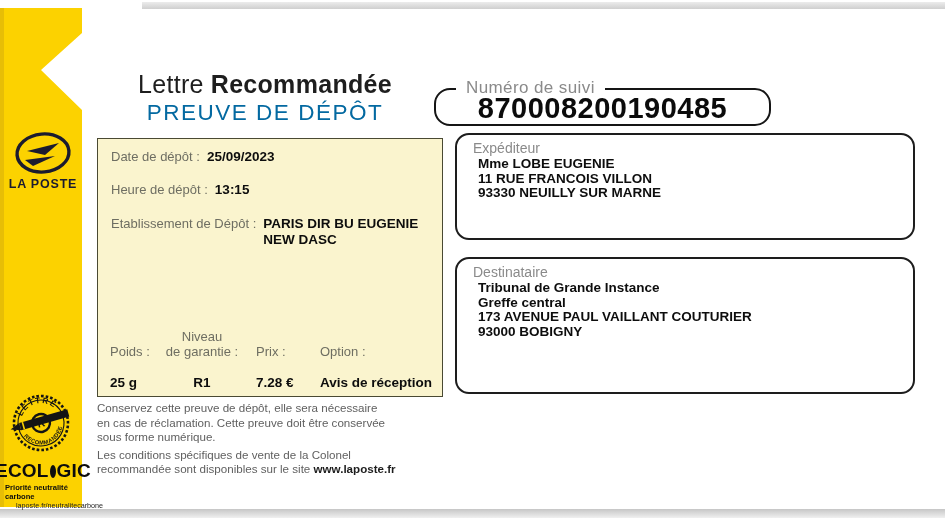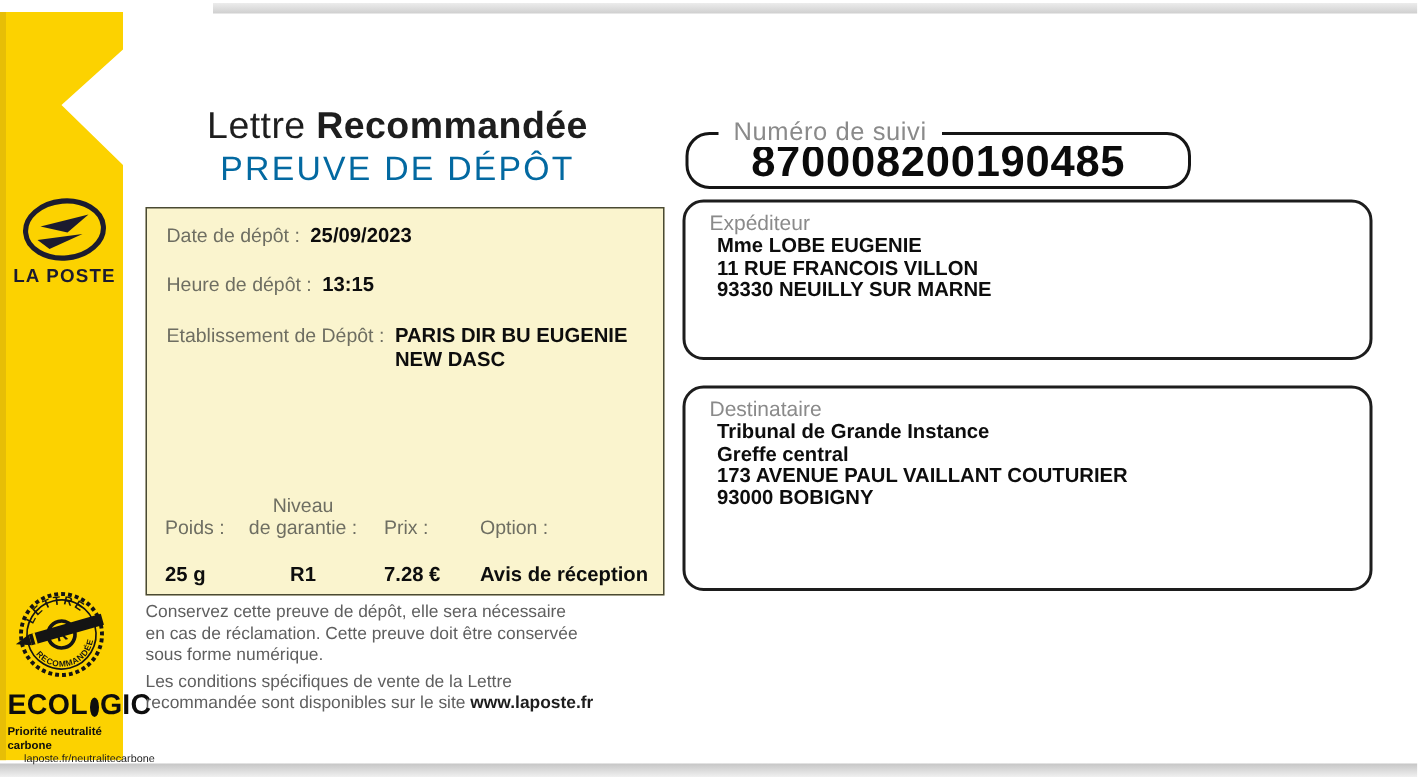--- a/index.html
+++ b/index.html
@@ -20,36 +20,36 @@
     background:#FCD200; border-left:4px solid #E7BE06;
     clip-path:polygon(0 0,100% 0,100% 25px,41px 62px,100% 102px,100% 100%,0 100%); }
 
   .logo-block { position:absolute; left:8px; top:130px; width:70px; text-align:center; }
   .logo-block svg { display:block; margin:0 auto; }
   .laposte-label { font-size:12.5px; font-weight:bold; letter-spacing:.8px; color:#1b1b2f; margin-top:1px; }
 
   .stamp { position:absolute; left:8px; top:390px; width:66px; height:66px; }
 
   .ecologic { position:absolute; left:5px; top:460px; width:86px; color:#0d0d0d; }
-  .eco-line { display:flex; align-items:center; justify-content:flex-start; }
+  .eco-line { display:flex; align-items:center; justify-content:flex-end; }
   .eco-txt { font-size:19px; font-weight:800; letter-spacing:.2px; }
   .eco-ring { display:inline-block; width:13px; height:13px; border:3.2px solid #0d0d0d;
     border-radius:50%; margin:0 1px; }
   .eco-sub1 { font-size:7.6px; font-weight:bold; margin-top:1px; }
   .eco-sub2 { font-size:7.2px; color:#1c1c1c;padding-left:11px; }
 
   
   .title-wrap { position:absolute; left:110px; top:70px; width:310px; text-align:center; color:#1e1e1e; }
   .title-l1 { font-size:25px; letter-spacing:.3px; }
   .title-l1 .reg { font-weight:400; margin-right:7px; }
   .title-l1 .bold { font-weight:800; }
   .title-l2 { font-size:22.5px; letter-spacing:1.5px; margin-top:1px; color:#0369a1; }
 
   
-  .track-box { position:absolute; left:457px; top:88px; width:337px; height:38px;
+  .track-box { position:absolute; left:434px; top:88px; width:337px; height:38px;
     border:2.5px solid #151515; border-radius:16px; }
   .track-label { position:absolute; top:-12px; left:20px; background:#fff; padding:0 10px;
     color:#8a8a8a; font-size:17px; letter-spacing:.4px; }
   .track-number { width:100%; height:100%; display:flex; align-items:center; justify-content:center;
     font-size:29px; font-weight:600; letter-spacing:.5px; color:#0b0b0b; padding-top:2px; }
 
   
   .deposit-box { position:absolute; left:97px; top:138px; width:346px; height:259px;
     background:#FAF4CE; border:1.5px solid #4a4a33; }
   .dep-row { position:absolute; left:13px; display:flex; align-items:flex-start; }
@@ -200,18 +200,18 @@
       <div>Greffe central</div>
       <div>173 AVENUE PAUL VAILLANT COUTURIER</div>
       <div>93000 BOBIGNY</div>
     </div>
   </div>
 
   <div class="notice">
     <div>Conservez  cette preuve de dépôt, elle sera nécessaire</div>
     <div>en cas de réclamation. Cette preuve doit être conservée</div>
     <div>sous forme numérique.</div>
-    <div class="gap">Les conditions spécifiques de vente de la Lettre</div>
+    <div class="gap">Les conditions spécifiques de vente de la Colonel</div>
     <div><span>recommandée sont disponibles sur le site </span><b>www.laposte.fr</b></div>
   </div>
 
 
 </div>
 
 </body></html>

